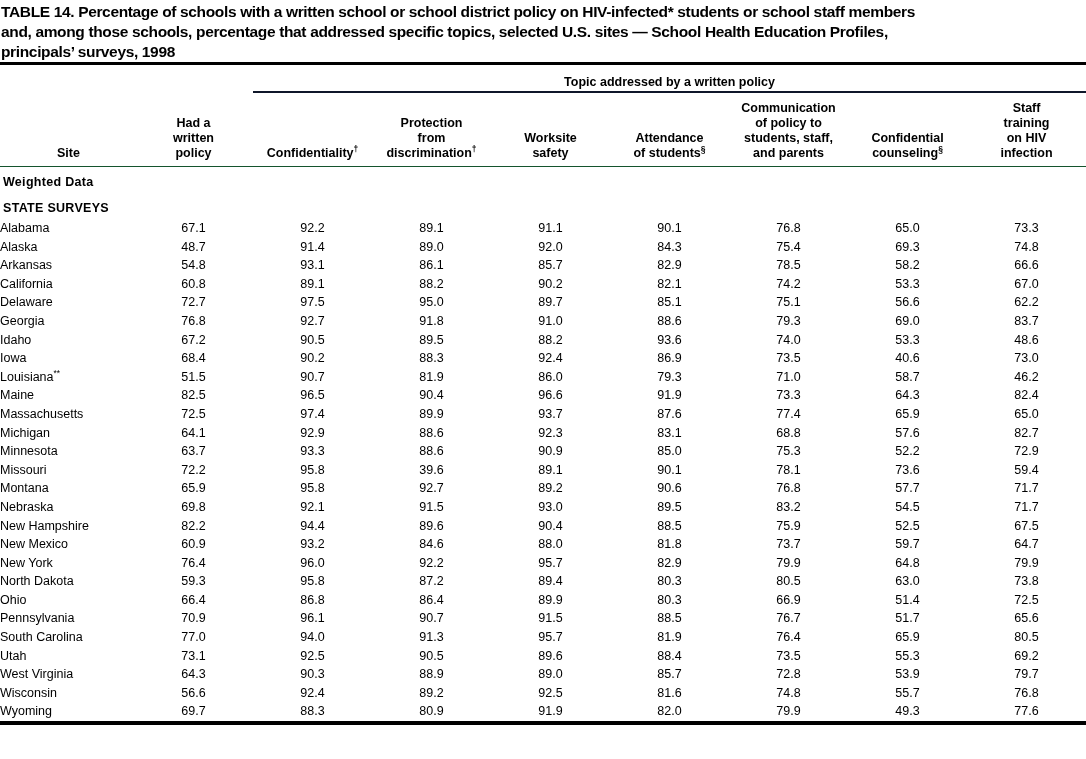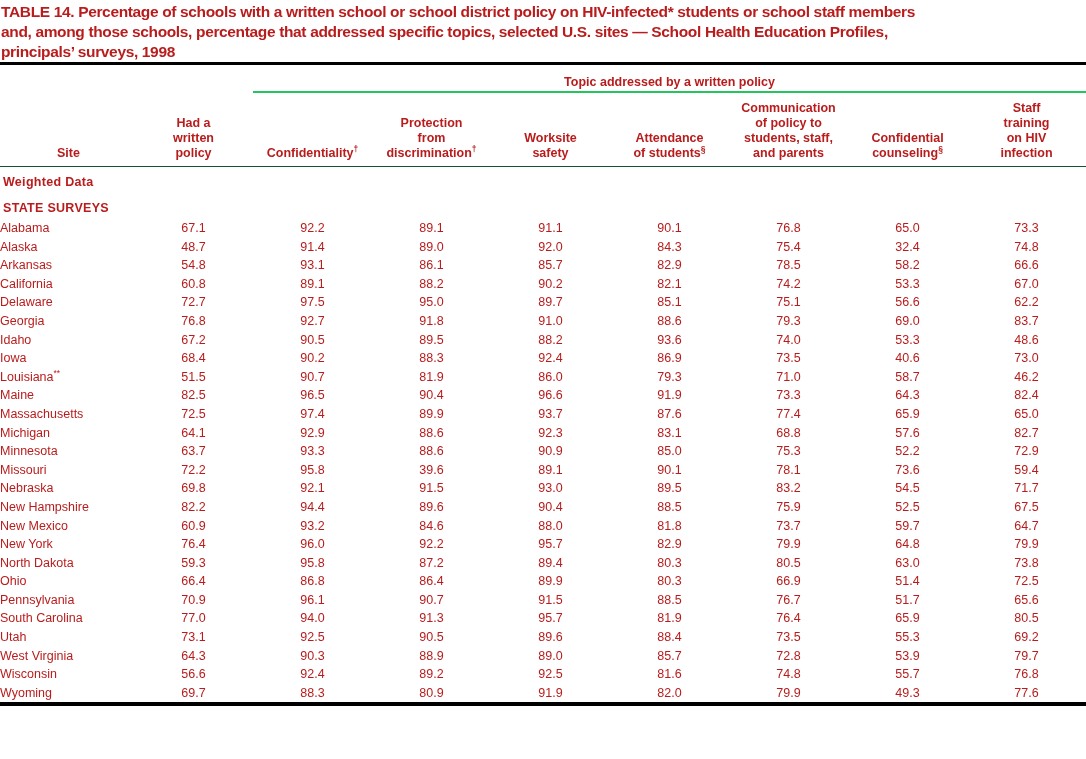--- a/index.html
+++ b/index.html
@@ -5,21 +5,21 @@
   html, body {
     margin: 0;
     padding: 0;
     background: #ffffff;
   }
   .page {
     position: relative;
     width: 1086px;
     height: 759px;
     background: #ffffff;
-    color: #b91c1c;
+    color: #000000;
     font-family: "Liberation Sans", sans-serif;
     overflow: hidden;
     box-sizing: border-box;
   }
   .title {
     white-space: pre-line;
     font-weight: bold;
     font-size: 15.5px;
     line-height: 20px;
     letter-spacing: -0.35px;
@@ -43,21 +43,21 @@
     vertical-align: bottom;
   }
   tr.span-row th {
     height: 24px;
     vertical-align: bottom;
     padding-bottom: 2px;
   }
   th.span-head {
     font-weight: bold;
     text-align: center;
-    border-bottom: 2px solid #22c55e;
+    border-bottom: 2px solid #0f172a;
     font-size: 12.5px;
   }
   tr.colhead-row th {
     height: 68px;
     font-weight: bold;
     text-align: center;
     line-height: 15px;
     padding-bottom: 5px;
     border-bottom: 1px solid #14532d;
     font-size: 12.5px;
@@ -154,21 +154,21 @@
           <td class="num">73.3</td>
         </tr>
         <tr class="state-row">
           <td class="site">Alaska</td>
           <td class="num">48.7</td>
           <td class="num">91.4</td>
           <td class="num">89.0</td>
           <td class="num">92.0</td>
           <td class="num">84.3</td>
           <td class="num">75.4</td>
-          <td class="num">32.4</td>
+          <td class="num">69.3</td>
           <td class="num">74.8</td>
         </tr>
         <tr class="state-row">
           <td class="site">Arkansas</td>
           <td class="num">54.8</td>
           <td class="num">93.1</td>
           <td class="num">86.1</td>
           <td class="num">85.7</td>
           <td class="num">82.9</td>
           <td class="num">78.5</td>
@@ -290,20 +290,31 @@
           <td class="num">72.2</td>
           <td class="num">95.8</td>
           <td class="num">39.6</td>
           <td class="num">89.1</td>
           <td class="num">90.1</td>
           <td class="num">78.1</td>
           <td class="num">73.6</td>
           <td class="num">59.4</td>
         </tr>
         <tr class="state-row">
+          <td class="site">Montana</td>
+          <td class="num">65.9</td>
+          <td class="num">95.8</td>
+          <td class="num">92.7</td>
+          <td class="num">89.2</td>
+          <td class="num">90.6</td>
+          <td class="num">76.8</td>
+          <td class="num">57.7</td>
+          <td class="num">71.7</td>
+        </tr>
+        <tr class="state-row">
           <td class="site">Nebraska</td>
           <td class="num">69.8</td>
           <td class="num">92.1</td>
           <td class="num">91.5</td>
           <td class="num">93.0</td>
           <td class="num">89.5</td>
           <td class="num">83.2</td>
           <td class="num">54.5</td>
           <td class="num">71.7</td>
         </tr>

